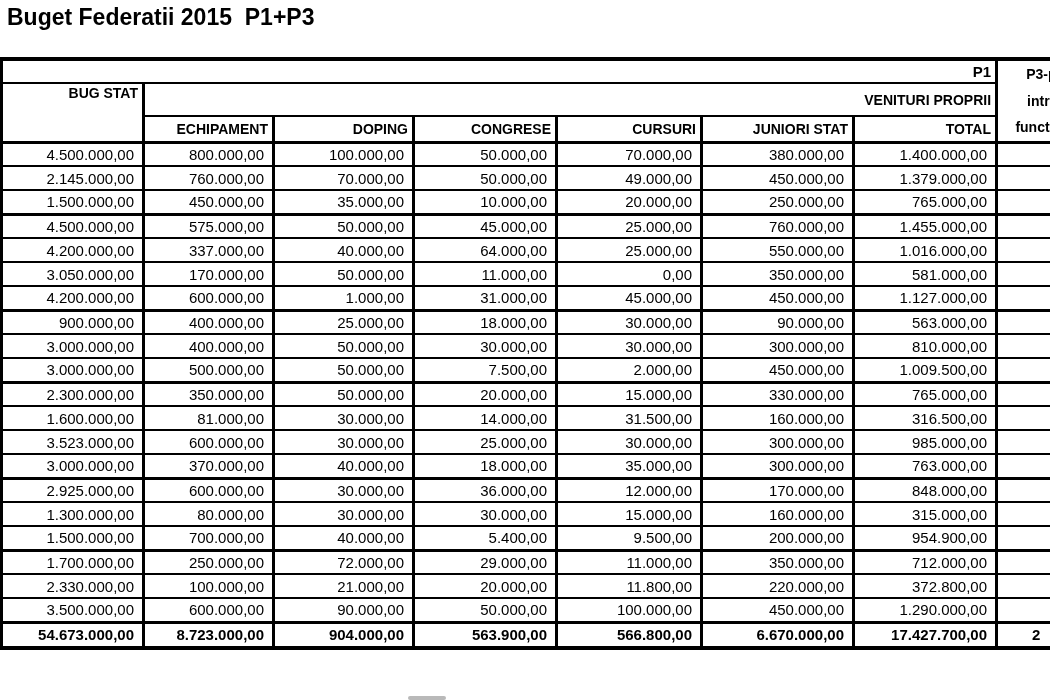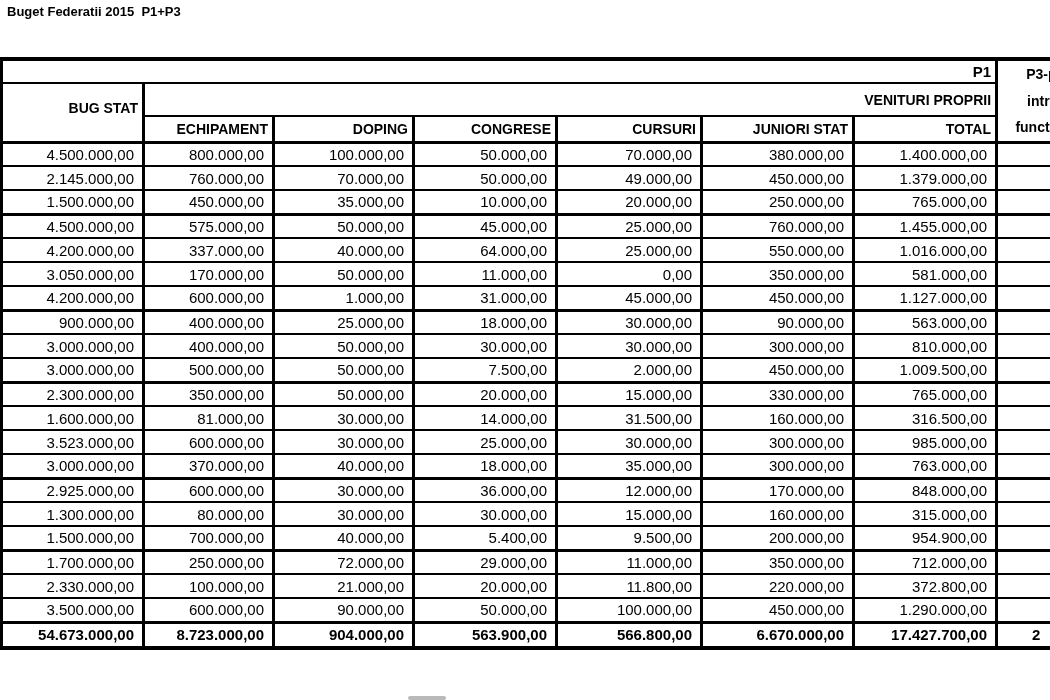--- a/index.html
+++ b/index.html
@@ -3,39 +3,39 @@
 <meta charset="utf-8">
 <style>
   html,body{margin:0;padding:0;}
   body{
     width:1050px;height:700px;overflow:hidden;position:relative;
     background:#fff;color:#000;
     font-family:"Liberation Sans", sans-serif;
   }
   .title{
     position:absolute;left:7px;top:4px;
-    font-size:13px;font-weight:bold;white-space:pre;
+    font-size:23px;font-weight:bold;white-space:pre;
   }
   table.budget{
     position:absolute;left:0;top:57px;
     border-collapse:collapse;table-layout:fixed;
     width:1062px;
     border:3px solid #000;border-top-width:4px;border-bottom-width:4px;
     background:#fff;
   }
   td,th{
     border:2px solid #000;border-left-width:3px;border-right-width:3px;
     overflow:hidden;white-space:nowrap;box-sizing:border-box;
     font-family:"Liberation Sans", sans-serif;
   }
   th{font-size:14px;font-weight:bold;text-align:right;padding:0 4px;height:26px;}
   td.num{font-size:15px;font-weight:normal;text-align:right;padding:0 8px 0 2px;height:24px;}
   .p1cell{height:24px;font-size:15px;padding-left:283px;}
   .vpcell{padding-left:285px;margin-top:22px;}
-  .bscell{vertical-align:top;padding-top:16px;border-bottom-width:3px;}
+  .bscell{vertical-align:top;padding-top:1px;border-bottom-width:3px;}
   .p3head{vertical-align:top;line-height:26.5px;padding:0 0 0 3px;border-bottom-width:3px;}
   .p3head span{display:block;}
   tr.colnames th{border-bottom-width:3px;}
   td.p3cell{border-left-width:3px;}
   tr.grp td{border-bottom-width:3px;margin-top:36px;}
   tr.totals td{font-weight:bold;border-top-width:3px;height:26px;}
   td.p3total{text-align:left;padding:0 0 0 34px;}
   .artifact{
     position:absolute;left:408px;top:696px;width:38px;height:4px;
     background:#8a8a8a;border-radius:2px;opacity:.6;

